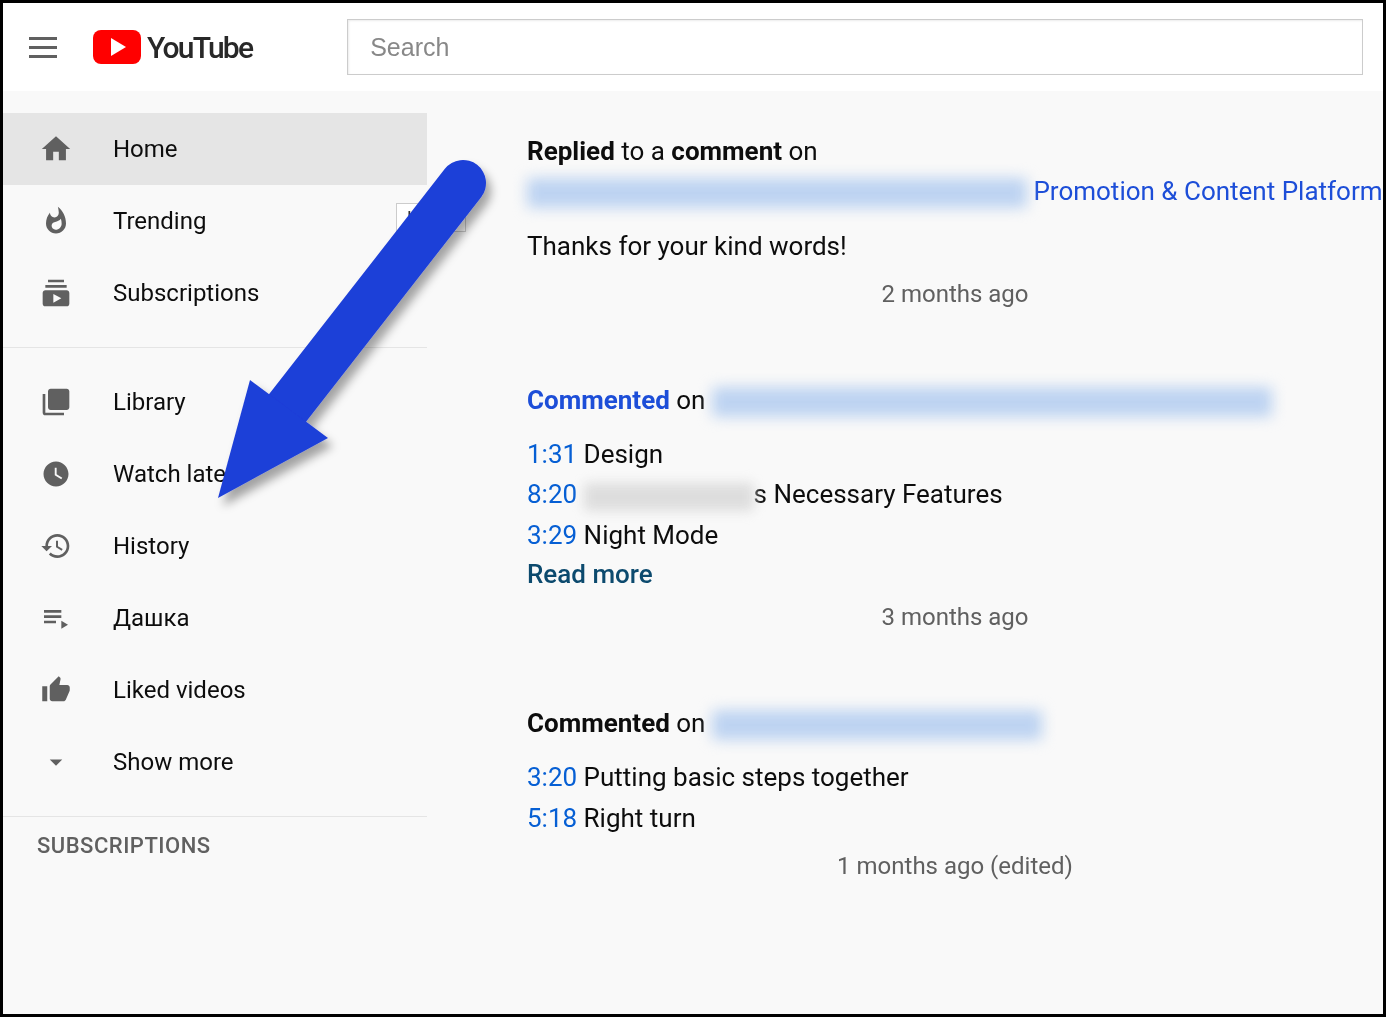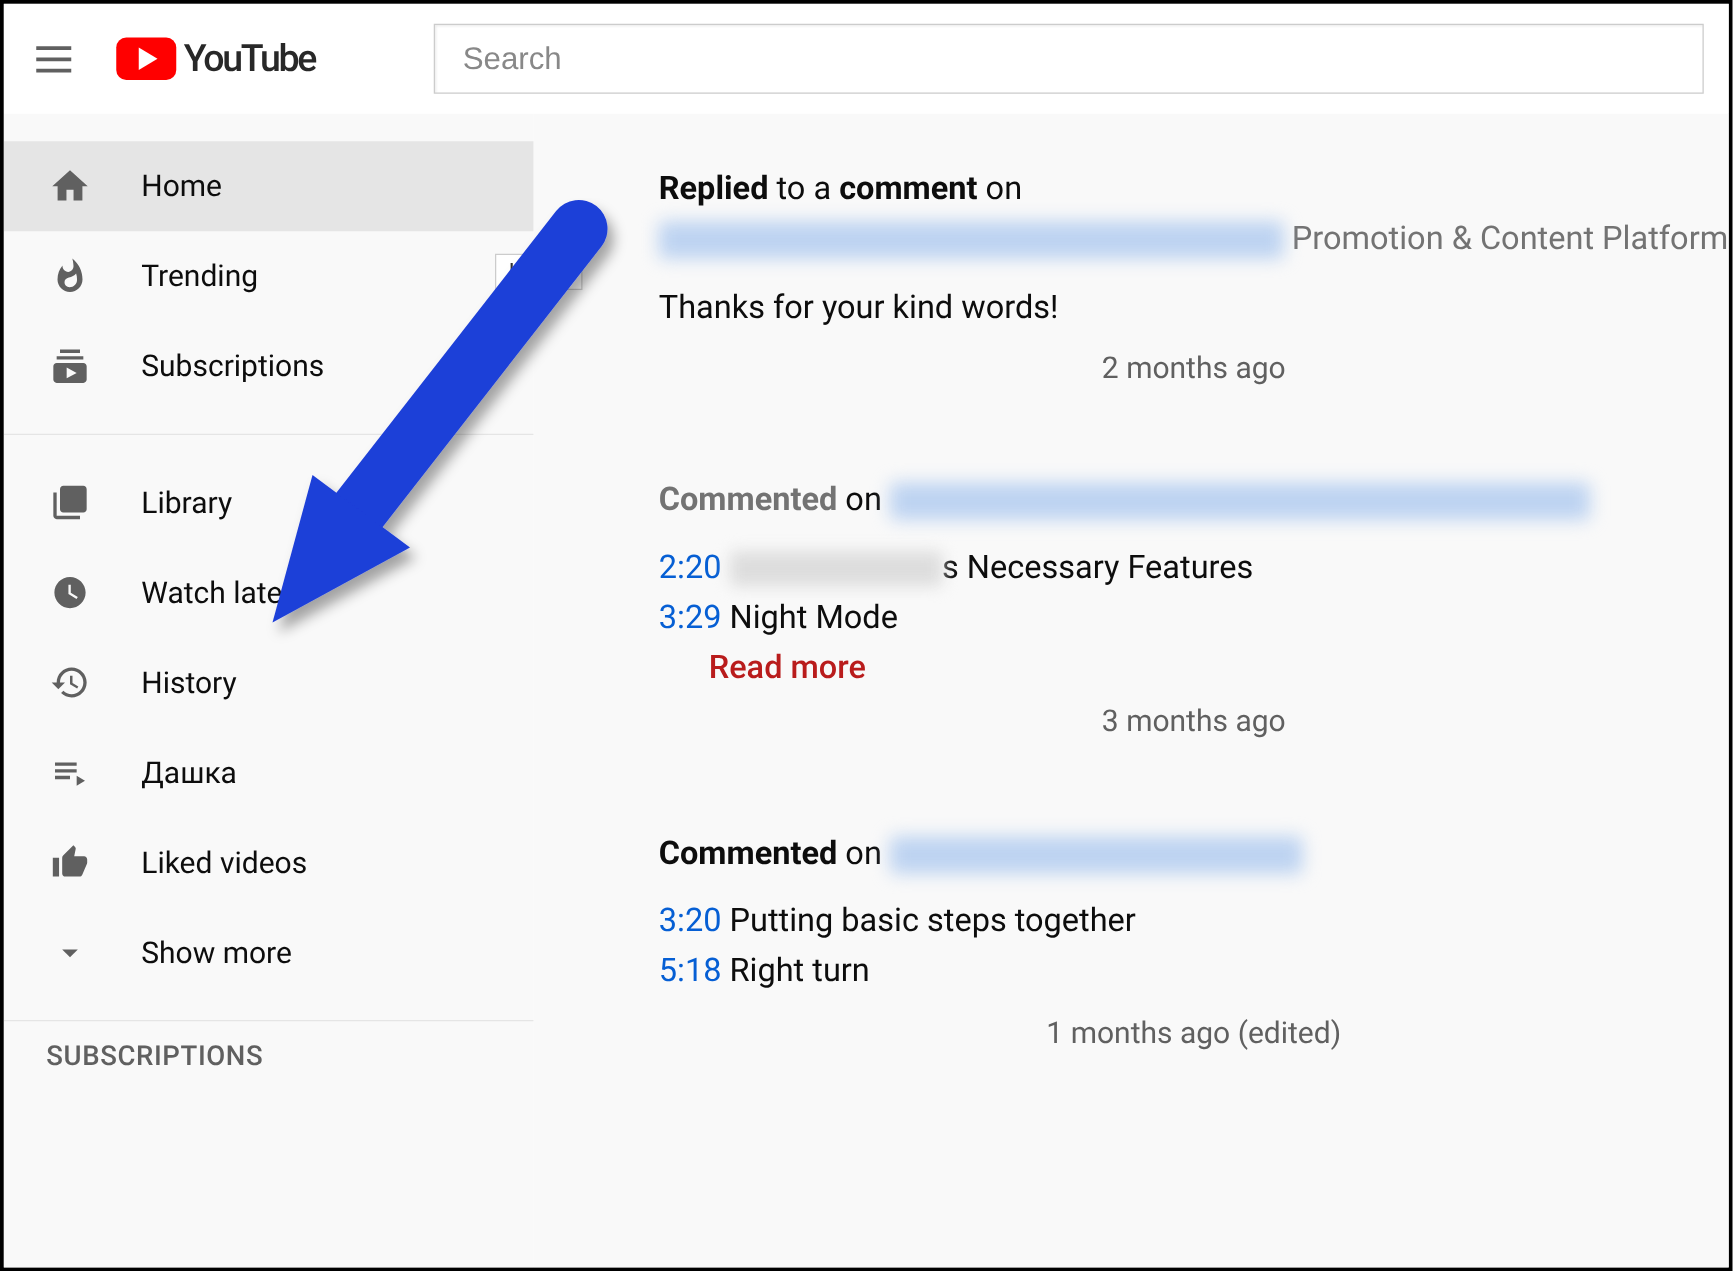--- a/index.html
+++ b/index.html
@@ -144,21 +144,21 @@
     .activity {
       margin-bottom: 72px;
     }
     .activity-head {
       font-size: 26px;
       color: #0d0d0d;
       margin-bottom: 6px;
       line-height: 1.55;
     }
     .activity-head .link {
-      color: #737373;
+      color: #1d4ed8;
     }
     .activity-head b {
       font-weight: 700;
     }
     .blur-span {
       display: inline-block;
       background: #bdd3f1;
       filter: blur(7px);
       border-radius: 4px;
       vertical-align: middle;
@@ -179,24 +179,23 @@
       font-size: 26px;
       color: #0d0d0d;
       line-height: 1.55;
       margin-top: 14px;
     }
     .time-link {
       color: #065fd4;
     }
     .read-more {
       font-size: 26px;
-      color: #b91c1c;
+      color: #0c4a6e;
       font-weight: 500;
       margin-top: 4px;
-      margin-left: 40px;
     }
     .timestamp {
       font-size: 24px;
       color: #606060;
       margin-top: 14px;
       text-align: center;
     }
     .tooltip {
       position: absolute;
       left: 393px;
@@ -330,21 +329,22 @@
       </div>
       <div class="activity-body">Thanks for your kind words!</div>
       <div class="timestamp">2 months ago</div>
     </div>
 
     <div class="activity">
       <div class="activity-head">
         <span class="link"><b>Commented</b></span><span> on </span><span class="blur-span blur2"></span>
       </div>
       <div class="activity-body">
-        <div><span class="time-link">2:20</span> <span class="blur-gray"></span><span>s Necessary Features</span></div>
+        <div><span class="time-link">1:31</span><span> Design</span></div>
+        <div><span class="time-link">8:20</span> <span class="blur-gray"></span><span>s Necessary Features</span></div>
         <div><span class="time-link">3:29</span><span> Night Mode</span></div>
       </div>
       <div class="read-more">Read more</div>
       <div class="timestamp">3 months ago</div>
     </div>
 
     <div class="activity">
       <div class="activity-head">
         <b>Commented</b><span> on </span><span class="blur-span blur3"></span>
       </div>

